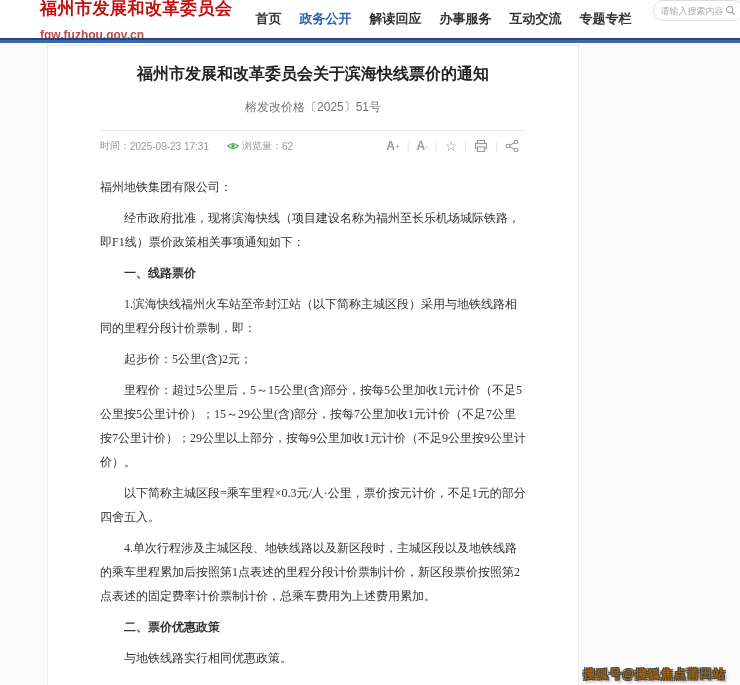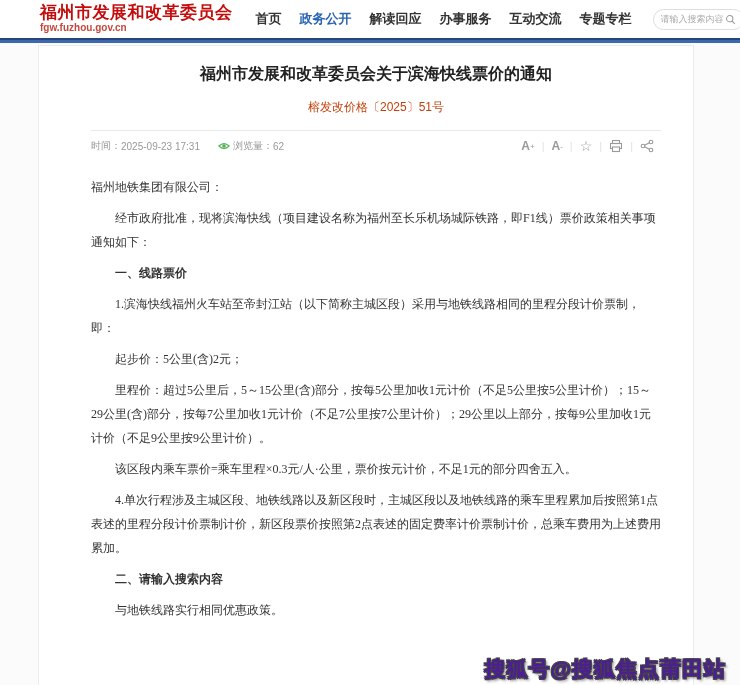--- a/index.html
+++ b/index.html
@@ -6,25 +6,25 @@
   html, body { background: #fff; }
   body { font-family: "Liberation Sans", "DejaVu Sans", sans-serif; }
   #stage {
     position: relative; width: 740px; height: 685px;
     background: #fbfbfb; overflow: hidden; margin: 0 auto;
   }
 
   
   .site-header {
     position: absolute; top: 0; left: 0; width: 740px; height: 38px;
-    background: #fff; display: flex; align-items: center;
+    background: #fff; display: flex; 
   }
   .logo-block { margin-left: 40px; line-height: 1.05; flex: 0 0 auto; }
   .site-name { font-size: 17px; font-weight: bold; color: #c30d0d; letter-spacing: .5px; }
-  .site-url  { font-size: 10px; font-weight: bold; color: #c3483d; margin-top: 1px; }
+  .site-url  { font-size: 12px; font-weight: bold; color: #c3483d; margin-top: 11px; }
   .main-nav { display: flex; align-items: center; margin-left: 14px; flex: 0 0 auto; }
   .nav-item {
     font-size: 13px; font-weight: bold; color: #333;
     padding: 0 9px; cursor: pointer; white-space: nowrap;
   }
   .nav-item.active { color: #2a64b0; }
   .search-box {
     margin-left: 12px; width: 92px; height: 21px; border: 1px solid #ddd;
     border-radius: 11px; display: flex; align-items: center; padding: 0 7px;
     background: #fff;
@@ -37,30 +37,30 @@
   .search-icon { width: 11px; height: 11px; margin-left: 2px; flex: 0 0 auto; }
 
   
   .blue-bar {
     position: absolute; top: 38px; left: 0; width: 740px; height: 5px;
     background: #3e68ae; border-top: 2px solid #24467e;
   }
 
   
   .doc-panel {
-    position: absolute; top: 45px; left: 38px; width: 656px; height: 640px;
+    position: absolute; top: 45px; left: 47px; width: 532px; height: 640px;
     background: #fff; border: 1px solid #ececec; border-bottom: none;
-    padding: 16px 32px 0 52px;
+    padding: 16px 52px 0 52px;
   }
   .doc-title {
     text-align: center; font-size: 16px; font-weight: bold; color: #222;
     margin-top: 2px;
   }
   .doc-number {
-    text-align: center; font-size: 12px; color: #c2410c; margin-top: 14px;
+    text-align: center; font-size: 12px; color: #737373; margin-top: 14px;
   }
   .meta-divider { border-top: 1px solid #e9e9e9; margin-top: 14px; }
   .meta-row {
     display: flex; align-items: center; height: 30px; font-size: 10px; color: #999; text-align: center;
   }
   .meta-left { display: flex; align-items: center; }
   .meta-item { margin-right: 18px; display: flex; align-items: center; }
   .eye-icon { width: 12px; height: 12px; margin-right: 3px; }
   .meta-spacer { flex: 1; }
   .tools { display: flex; align-items: center; color: #aaa; }
@@ -79,21 +79,21 @@
     font-family: "Liberation Serif", "DejaVu Serif", serif;
     font-size: 12px; color: #333; line-height: 24px;
   }
   .article p { margin-bottom: 7px; }
   .article p.indent { text-indent: 2em; }
   .article p.heading { text-indent: 2em; font-weight: bold; }
 
   
   .watermark {
     position: absolute; right: 14px; bottom: 2px;
-    font-size: 21px; font-weight: bold; color: #4c1d95; letter-spacing: 1px;
+    font-size: 12px; font-weight: bold; color: #a16207; letter-spacing: 1px;
     text-shadow: 1px 1px 0 #444, -1px -1px 0 #444, 1px -1px 0 #444, -1px 1px 0 #444, 2px 2px 3px rgba(0,0,0,.55);
     white-space: nowrap;
   }
 </style>
 </head>
 <body>
 
 <div id="stage">
 
   <div class="site-header">
@@ -174,22 +174,22 @@
       </div>
     </div>
 
     <div class="article">
         <p class="plain">福州地铁集团有限公司：</p>
         <p class="indent">经市政府批准，现将滨海快线（项目建设名称为福州至长乐机场城际铁路，即F1线）票价政策相关事项通知如下：</p>
         <p class="heading">一、线路票价</p>
         <p class="indent">1.滨海快线福州火车站至帝封江站（以下简称主城区段）采用与地铁线路相同的里程分段计价票制，即：</p>
         <p class="indent">起步价：5公里(含)2元；</p>
         <p class="indent">里程价：超过5公里后，5～15公里(含)部分，按每5公里加收1元计价（不足5公里按5公里计价）；15～29公里(含)部分，按每7公里加收1元计价（不足7公里按7公里计价）；29公里以上部分，按每9公里加收1元计价（不足9公里按9公里计价）。</p>
-        <p class="indent">该区段内乘车票价=乘车里程×0.3元/人·公里，票价按元计价，不足1元的部分四舍五入。</p>
+        <p class="indent">以下简称主城区段=乘车里程×0.3元/人·公里，票价按元计价，不足1元的部分四舍五入。</p>
         <p class="indent">4.单次行程涉及主城区段、地铁线路以及新区段时，主城区段以及地铁线路的乘车里程累加后按照第1点表述的里程分段计价票制计价，新区段票价按照第2点表述的固定费率计价票制计价，总乘车费用为上述费用累加。</p>
-        <p class="heading">二、请输入搜索内容</p>
+        <p class="heading">二、票价优惠政策</p>
         <p class="indent">与地铁线路实行相同优惠政策。</p>
       </div>
   </div>
 
   <div class="watermark">搜狐号@搜狐焦点莆田站</div>
 
 </div>
 
 </body></html>

